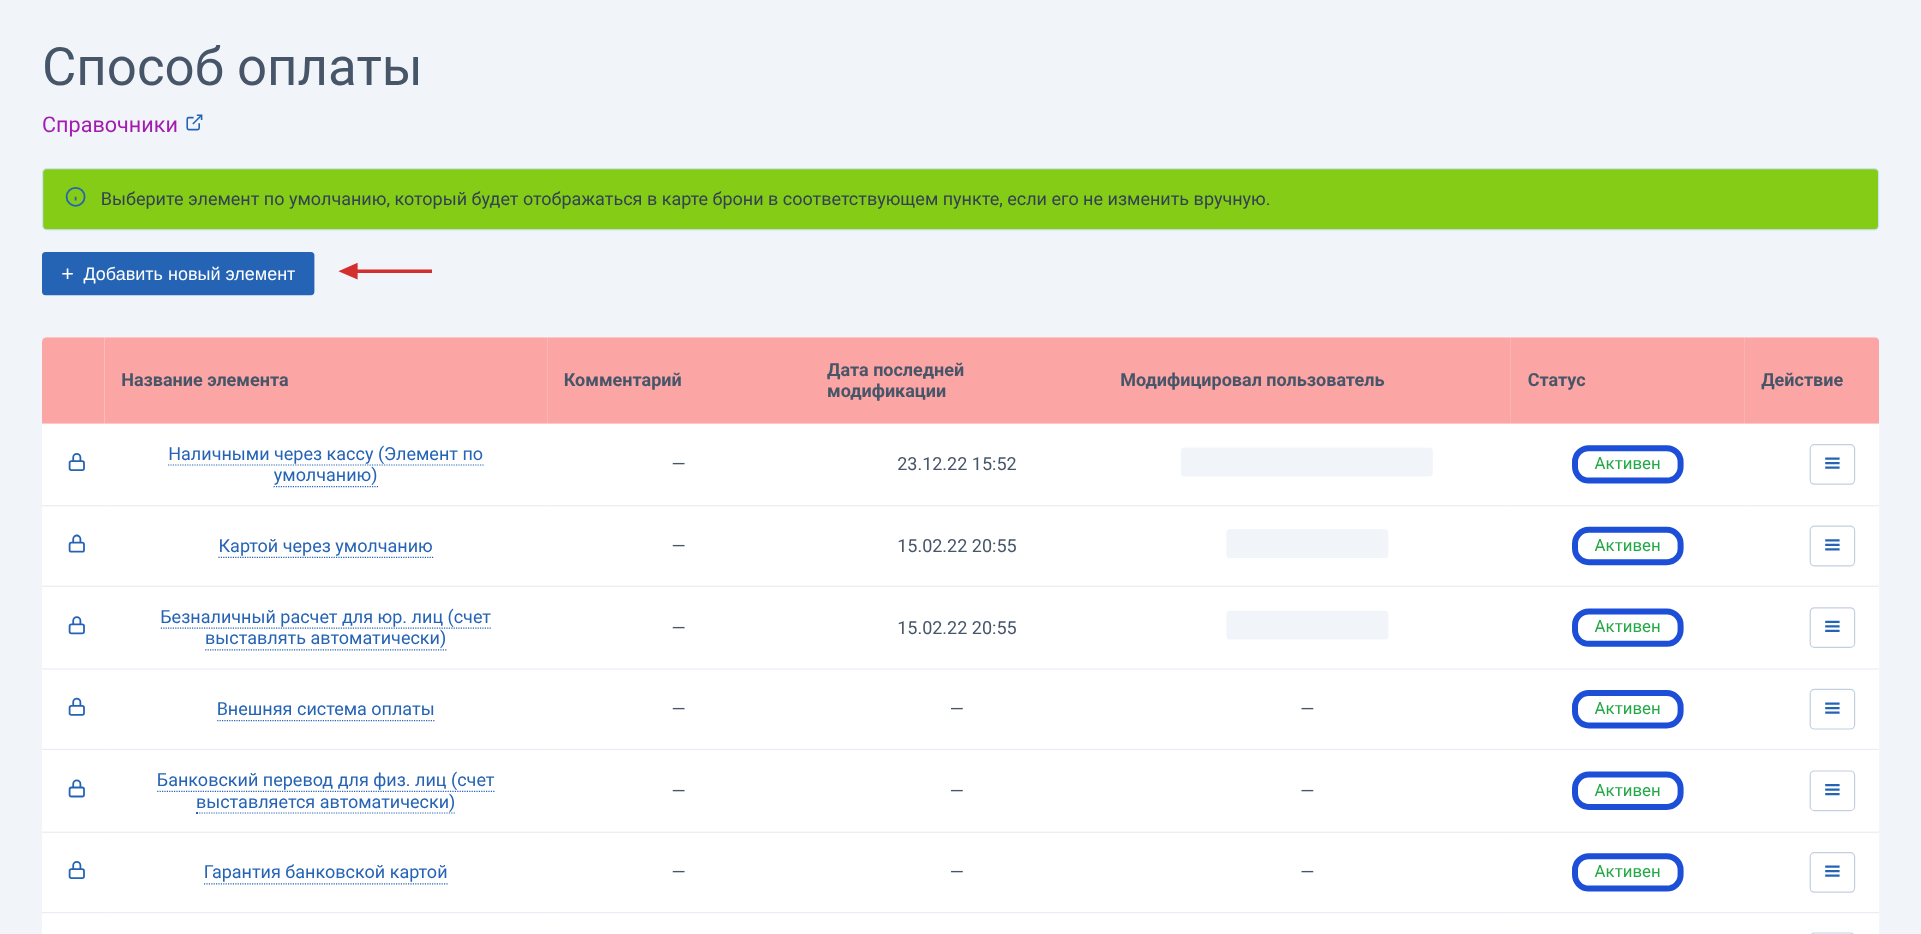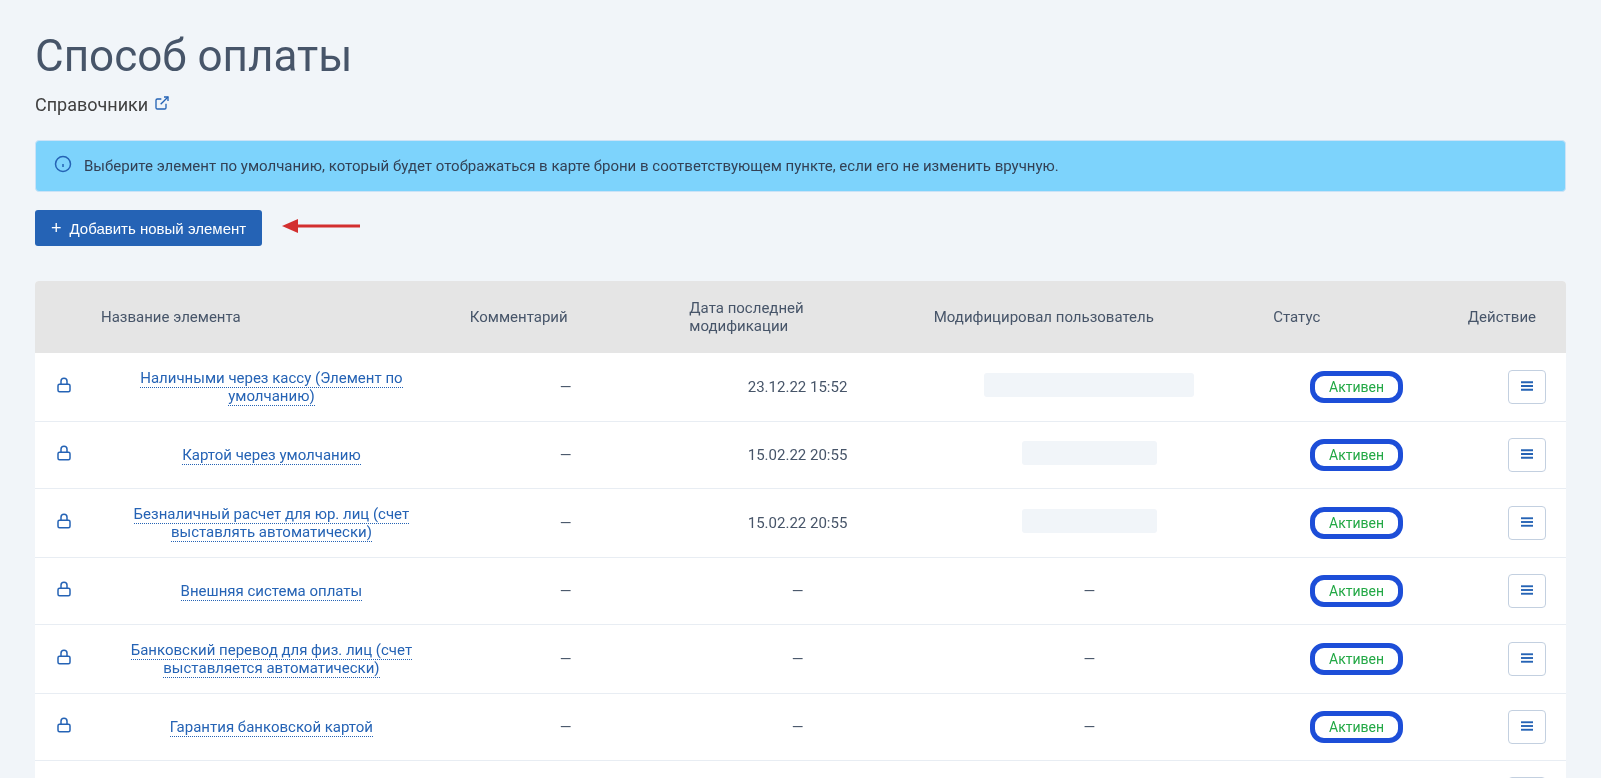--- a/index.html
+++ b/index.html
@@ -24,31 +24,31 @@
     }
     .breadcrumb {
       color: #2563b5;
       font-size: 18px;
       margin-bottom: 25px;
       display: inline-flex;
       align-items: center;
       gap: 6px;
     }
     .breadcrumb-link {
-      color: #404040;
+      color: #a21caf;
       text-decoration: none;
       cursor: pointer;
     }
     .external-icon {
       width: 16px;
       height: 16px;
       display: inline-block;
     }
     .info-banner {
-      background: #7dd3fc;
+      background: #84cc16;
       border: 1px solid #cbe3f7;
       border-radius: 4px;
       padding: 14px 18px;
       display: flex;
       align-items: center;
       gap: 12px;
       margin-bottom: 18px;
       color: #334155;
     }
     .info-icon {
@@ -85,23 +85,23 @@
     .table-wrapper {
       background: white;
       border-radius: 4px;
       overflow: hidden;
     }
     table {
       width: 100%;
       border-collapse: collapse;
     }
     thead th {
-      background: #e5e5e5;
+      background: #fca5a5;
       color: #475569;
-      font-weight: 400;
+      font-weight: 700;
       text-align: left;
       padding: 18px 14px;
       font-size: 15px;
     }
     thead th:first-child {
       width: 50px;
       padding-left: 20px;
     }
     thead th.col-name { width: 370px; }
     thead th.col-comment { width: 220px; }

